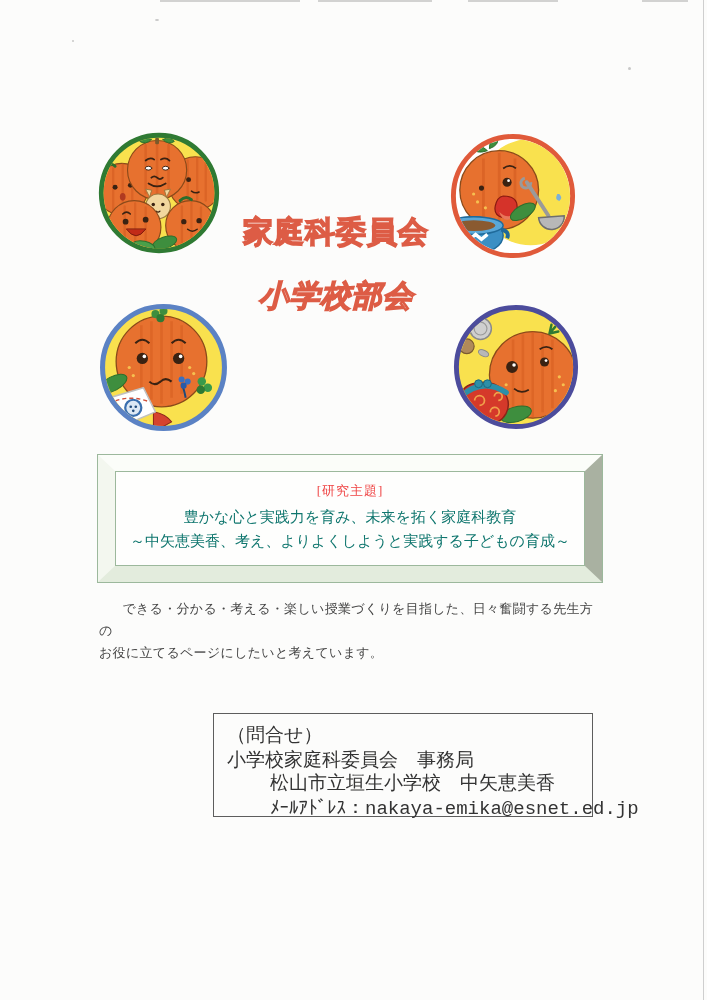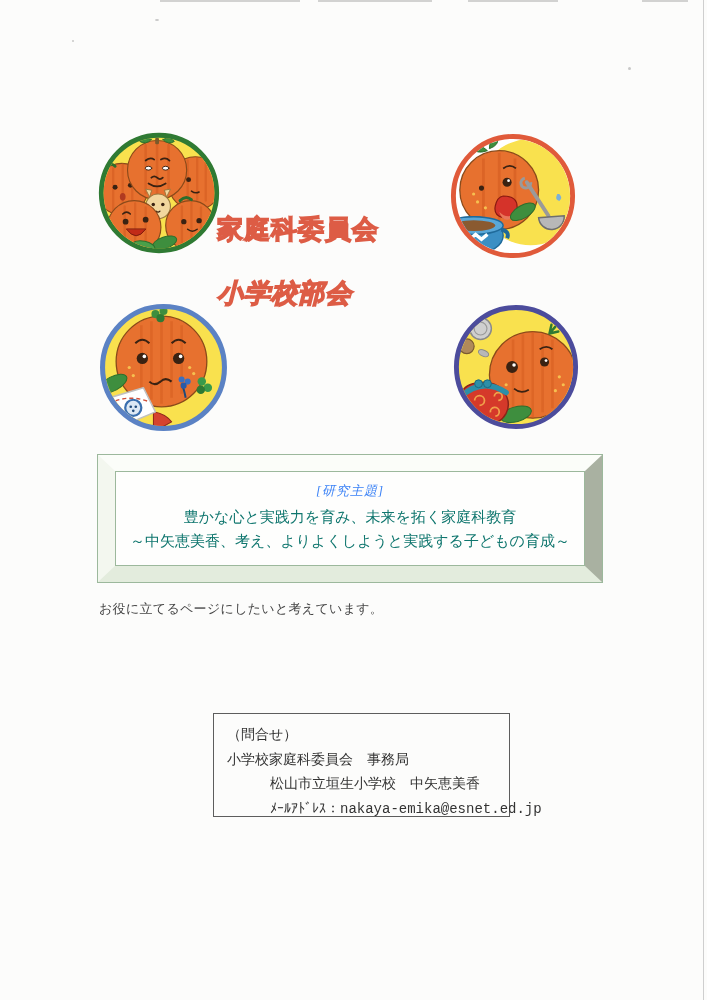--- a/index.html
+++ b/index.html
@@ -12,22 +12,22 @@
   .scan-seg{position:absolute;top:0;height:2px;background:#8f8f8f;opacity:.38;}
   .scan-right{position:absolute;top:0;right:3px;width:1px;height:100%;background:#9a9a9a;opacity:.45;}
   .speck{position:absolute;background:#8a8a8a;border-radius:50%;opacity:.45;}
 
   
   .badge{position:absolute;}
   .badge svg{display:block;width:100%;height:100%;}
 
   
   .title-line{
-    position:absolute;left:217px;width:208px;white-space:nowrap;
-    font-size:26px;font-weight:bold;letter-spacing:1px;
+    position:absolute;left:232px;width:208px;text-align:center;white-space:nowrap;
+    font-size:30px;font-weight:bold;letter-spacing:1px;
     color:#fdf2ee;-webkit-text-stroke:1.4px #dd5c45;text-stroke:1.4px #dd5c45;
   }
   .title-1{top:212px;}
   .title-2{top:276px;font-style:italic;}
 
   
   .theme-frame{
     position:absolute;left:97px;top:454px;width:506px;height:129px;
     border:1px solid #9cb89c;background:#ffffff;box-sizing:border-box;
   }
@@ -36,40 +36,40 @@
     border-style:solid;border-width:16px 17px 16px 17px;
     border-top-color:#fbfdf9;border-left-color:#f3f7ef;
     border-right-color:#a9b1a1;border-bottom-color:#e3ecdd;
   }
   .theme-inner{
     position:absolute;left:0;top:0;right:0;bottom:0;box-sizing:border-box;
     border:1px solid #9cb89c;background:#fefefd;text-align:center;
   }
   .theme-label{
     margin-top:10px;font-family:"Liberation Serif","DejaVu Serif",serif;
-    font-size:13px;color:#3b82f6;letter-spacing:1px;font-style:italic;
+    font-size:13px;color:#ef4444;letter-spacing:1px;
   }
   .theme-heading,.theme-subheading{
     font-size:15px;line-height:24px;color:#0f766e;letter-spacing:0;white-space:nowrap;
   }
   .theme-heading{margin-top:5px;}
 
   
   .intro{
     position:absolute;left:99px;top:598px;width:502px;
     font-size:13px;line-height:22px;color:#454545;letter-spacing:.3px;
   }
   .intro-line-1{text-indent:1.8em;}
 
   
   .contact-box{
-    position:absolute;left:213px;top:713px;width:297px;height:104px;
+    position:absolute;left:213px;top:713px;width:380px;height:104px;
     border:1px solid #5d5d5d;box-sizing:border-box;padding:8px 13px;
     font-family:"Liberation Serif","DejaVu Serif",serif;
-    font-size:14px;color:#333333;background:transparent;
+    font-size:19px;color:#333333;background:transparent;
   }
   .contact-line{line-height:25px;white-space:nowrap;}
   .contact-indent{margin-left:43px;font-family:Liberation Mono, monospace;}
 </style>
 </head>
 <body>
 
 <div class="page">
 
   <div class="scan-seg" style="left:160px;width:140px;"></div>
@@ -287,20 +287,21 @@
     <div class="theme-bevel">
       <div class="theme-inner">
         <div class="theme-label">[研究主題]</div>
         <div class="theme-heading">豊かな心と実践力を育み、未来を拓く家庭科教育</div>
         <div class="theme-subheading">～中矢恵美香、考え、よりよくしようと実践する子どもの育成～</div>
       </div>
     </div>
   </div>
 
   <div class="intro">
+    <div class="intro-line-1">できる・分かる・考える・楽しい授業づくりを目指した、日々奮闘する先生方の</div>
     <div class="intro-line-2">お役に立てるページにしたいと考えています。</div>
   </div>
 
   <div class="contact-box">
     <div class="contact-line">（問合せ）</div>
     <div class="contact-line">小学校家庭科委員会　事務局</div>
     <div class="contact-line contact-indent">松山市立垣生小学校　中矢恵美香</div>
     <div class="contact-line contact-indent">
       <span>ﾒｰﾙｱﾄﾞﾚｽ：</span><span>nakaya-emika@esnet.ed.jp</span>
     </div>

